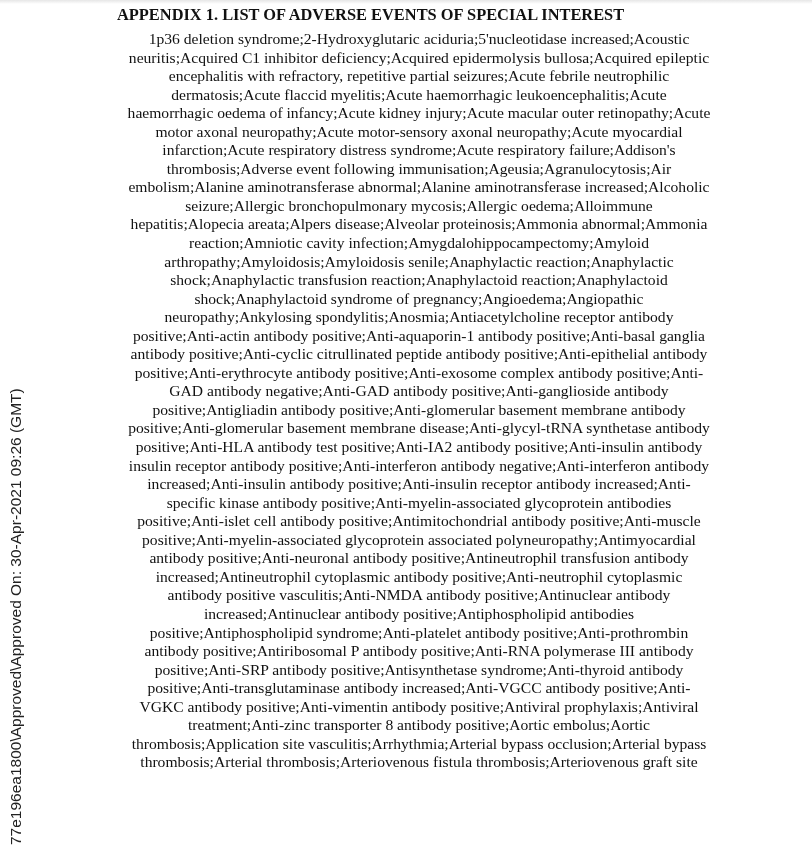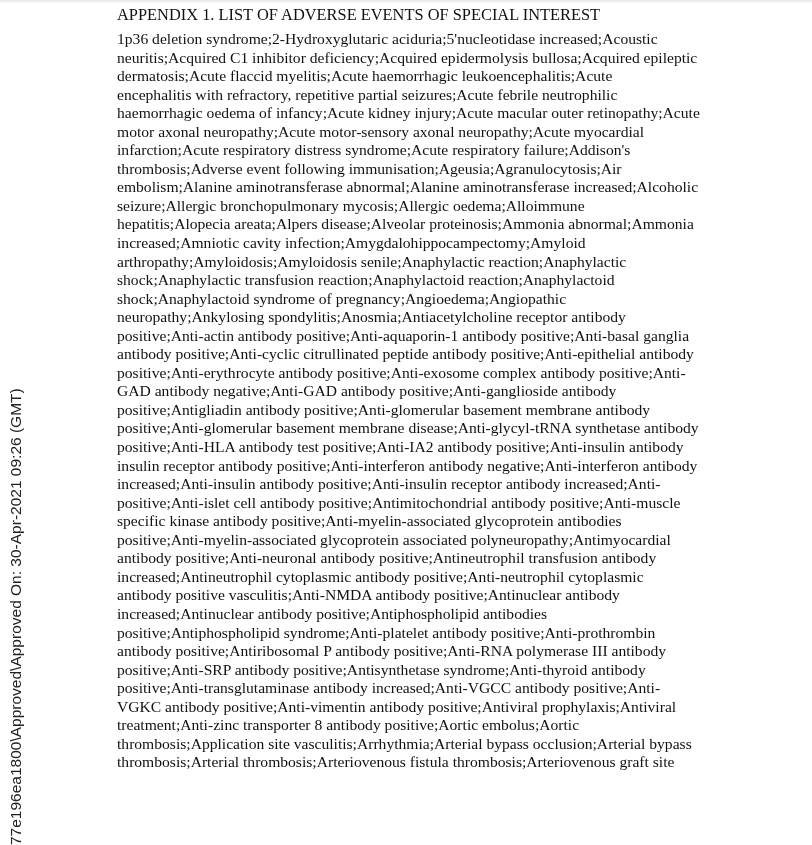--- a/index.html
+++ b/index.html
@@ -34,74 +34,75 @@
       line-height: 20px;
       width: 480px;
     }
     .page {
       position: absolute;
       left: 117px;
       top: 4px;
       width: 604px;
     }
     .title {
-      font-weight: normal;
+      font-weight: bold;
       font-size: 16.4px;
       line-height: 22px;
       margin: 0 0 4px 0;
       letter-spacing: 0px;
       white-space: nowrap;
     }
     .body-text {
       font-size: 15.6px;
       line-height: 18.55px;
       margin: 0;
     }
     .body-line {
       display: block;
       white-space: nowrap;
+      text-align: center;
     }
   </style>
 </head>
 <body>
 
 <div class="top-shadow"></div>
 
 <div class="watermark">77e196ea1800\Approved\Approved On: 30-Apr-2021 09:26 (GMT)</div>
 
 <div class="page">
   <h1 class="title">APPENDIX 1. LIST OF ADVERSE EVENTS OF SPECIAL INTEREST</h1>
   <p class="body-text">
     <span class="body-line">1p36 deletion syndrome;2-Hydroxyglutaric aciduria;5'nucleotidase increased;Acoustic</span>
     <span class="body-line">neuritis;Acquired C1 inhibitor deficiency;Acquired epidermolysis bullosa;Acquired epileptic</span>
+    <span class="body-line">encephalitis with refractory, repetitive partial seizures;Acute febrile neutrophilic</span>
     <span class="body-line">dermatosis;Acute flaccid myelitis;Acute haemorrhagic leukoencephalitis;Acute</span>
-    <span class="body-line">encephalitis with refractory, repetitive partial seizures;Acute febrile neutrophilic</span>
     <span class="body-line">haemorrhagic oedema of infancy;Acute kidney injury;Acute macular outer retinopathy;Acute</span>
     <span class="body-line">motor axonal neuropathy;Acute motor-sensory axonal neuropathy;Acute myocardial</span>
     <span class="body-line">infarction;Acute respiratory distress syndrome;Acute respiratory failure;Addison's</span>
     <span class="body-line">thrombosis;Adverse event following immunisation;Ageusia;Agranulocytosis;Air</span>
     <span class="body-line">embolism;Alanine aminotransferase abnormal;Alanine aminotransferase increased;Alcoholic</span>
     <span class="body-line">seizure;Allergic bronchopulmonary mycosis;Allergic oedema;Alloimmune</span>
     <span class="body-line">hepatitis;Alopecia areata;Alpers disease;Alveolar proteinosis;Ammonia abnormal;Ammonia</span>
-    <span class="body-line">increased;Amniotic cavity infection;Amygdalohippocampectomy;Amyloid</span>
+    <span class="body-line">reaction;Amniotic cavity infection;Amygdalohippocampectomy;Amyloid</span>
     <span class="body-line">arthropathy;Amyloidosis;Amyloidosis senile;Anaphylactic reaction;Anaphylactic</span>
     <span class="body-line">shock;Anaphylactic transfusion reaction;Anaphylactoid reaction;Anaphylactoid</span>
     <span class="body-line">shock;Anaphylactoid syndrome of pregnancy;Angioedema;Angiopathic</span>
     <span class="body-line">neuropathy;Ankylosing spondylitis;Anosmia;Antiacetylcholine receptor antibody</span>
     <span class="body-line">positive;Anti-actin antibody positive;Anti-aquaporin-1 antibody positive;Anti-basal ganglia</span>
     <span class="body-line">antibody positive;Anti-cyclic citrullinated peptide antibody positive;Anti-epithelial antibody</span>
     <span class="body-line">positive;Anti-erythrocyte antibody positive;Anti-exosome complex antibody positive;Anti-</span>
     <span class="body-line">GAD antibody negative;Anti-GAD antibody positive;Anti-ganglioside antibody</span>
     <span class="body-line">positive;Antigliadin antibody positive;Anti-glomerular basement membrane antibody</span>
     <span class="body-line">positive;Anti-glomerular basement membrane disease;Anti-glycyl-tRNA synthetase antibody</span>
     <span class="body-line">positive;Anti-HLA antibody test positive;Anti-IA2 antibody positive;Anti-insulin antibody</span>
     <span class="body-line">insulin receptor antibody positive;Anti-interferon antibody negative;Anti-interferon antibody</span>
     <span class="body-line">increased;Anti-insulin antibody positive;Anti-insulin receptor antibody increased;Anti-</span>
+    <span class="body-line">specific kinase antibody positive;Anti-myelin-associated glycoprotein antibodies</span>
     <span class="body-line">positive;Anti-islet cell antibody positive;Antimitochondrial antibody positive;Anti-muscle</span>
-    <span class="body-line">specific kinase antibody positive;Anti-myelin-associated glycoprotein antibodies</span>
     <span class="body-line">positive;Anti-myelin-associated glycoprotein associated polyneuropathy;Antimyocardial</span>
     <span class="body-line">antibody positive;Anti-neuronal antibody positive;Antineutrophil transfusion antibody</span>
     <span class="body-line">increased;Antineutrophil cytoplasmic antibody positive;Anti-neutrophil cytoplasmic</span>
     <span class="body-line">antibody positive vasculitis;Anti-NMDA antibody positive;Antinuclear antibody</span>
     <span class="body-line">increased;Antinuclear antibody positive;Antiphospholipid antibodies</span>
     <span class="body-line">positive;Antiphospholipid syndrome;Anti-platelet antibody positive;Anti-prothrombin</span>
     <span class="body-line">antibody positive;Antiribosomal P antibody positive;Anti-RNA polymerase III antibody</span>
     <span class="body-line">positive;Anti-SRP antibody positive;Antisynthetase syndrome;Anti-thyroid antibody</span>
     <span class="body-line">positive;Anti-transglutaminase antibody increased;Anti-VGCC antibody positive;Anti-</span>
     <span class="body-line">VGKC antibody positive;Anti-vimentin antibody positive;Antiviral prophylaxis;Antiviral</span>

